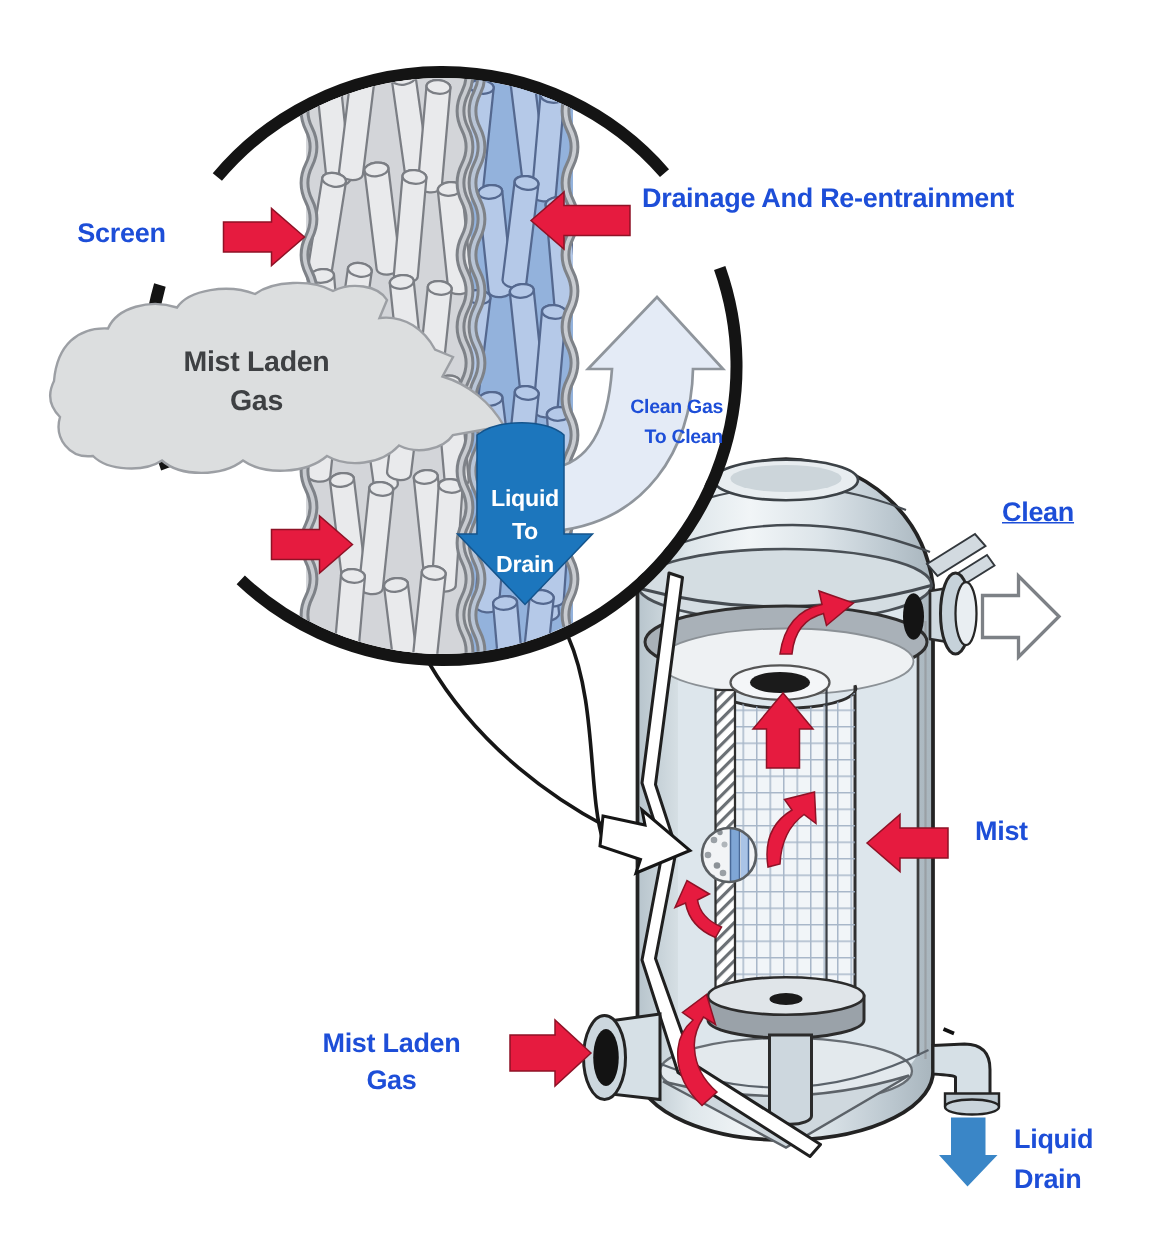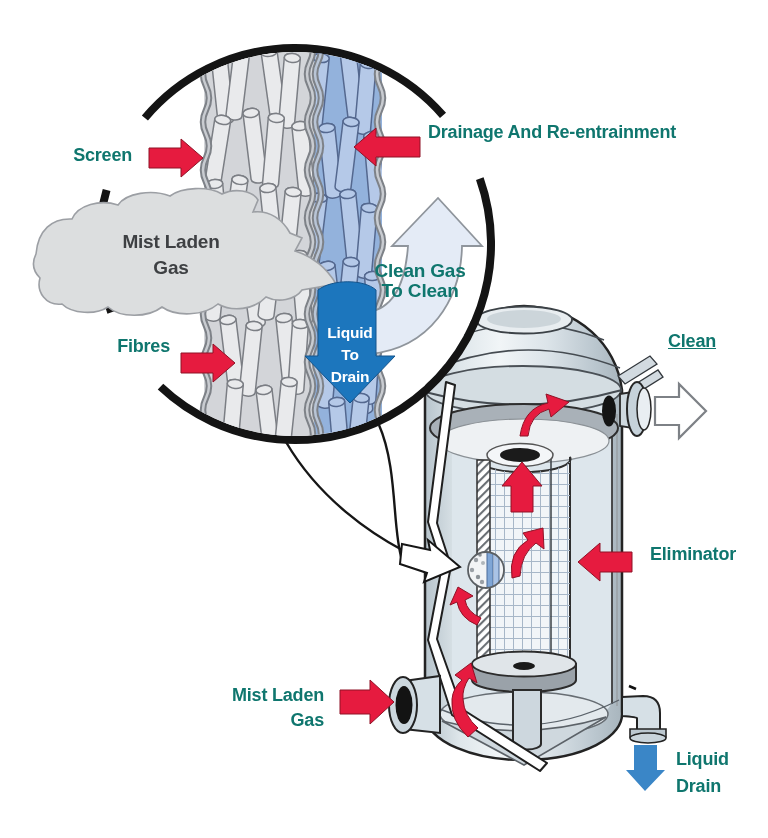--- a/index.html
+++ b/index.html
@@ -1,25 +1,25 @@
 <!DOCTYPE html>
 <html><head>
 <meta charset="utf-8">
 <style>
   html,body{margin:0;padding:0;background:#fff;}
   .stage{position:relative;width:768px;height:838px;background:#ffffff;overflow:hidden;
          font-family:"Liberation Sans",sans-serif;}
   .stage svg{position:absolute;left:0;top:0;}
-  .lbl{position:absolute;font-weight:700;color:#0f766e;font-size:18px;line-height:25px;
+  .lbl{position:absolute;font-weight:700;color:#1d4ed8;font-size:18px;line-height:25px;
        letter-spacing:-0.2px;white-space:nowrap;}
   .lbl.center{text-align:center;}
-  .lbl.right{text-align:right;}
+  .lbl.right{text-align:center;}
   .lbl.white{color:#ffffff;}
   .lbl.gray{color:#3e4043;}
-  .lbl.small{font-size:19px;line-height:20px;}
+  .lbl.small{font-size:13px;line-height:20px;text-align:right;}
   .lbl.big{font-size:19px;line-height:26px;}
   .lbl.drain{font-size:15.5px;line-height:22px;}
   .lh27{line-height:27px;}
 </style>
 </head>
 <body>
 
 <div class="stage">
 
 <svg width="768" height="838" viewBox="0 0 768 838">
@@ -274,35 +274,34 @@
   <div>Mist Laden</div>
   <div>Gas</div>
 </div>
 
 <div class="lbl center small" style="left:358px;top:261px;width:124px;">
   <div>Clean Gas</div>
   <div>To Clean</div>
 </div>
 
 <div class="lbl right" style="left:58px;top:334px;width:112px;">
-  <div>Fibres</div>
 </div>
 
 <div class="lbl center white drain" style="left:306px;top:322px;width:88px;">
   <div>Liquid</div>
   <div>To</div>
   <div>Drain</div>
 </div>
 
 <div class="lbl lh27" style="left:668px;top:328px;width:110px;text-decoration:underline;">
   <div>Clean</div>
 </div>
 
 <div class="lbl lh27" style="left:650px;top:541px;width:118px;">
-  <div>Eliminator</div>
+  <div>Mist</div>
 </div>
 
 <div class="lbl right" style="left:198px;top:683px;width:126px;">
   <div>Mist Laden</div>
   <div>Gas</div>
 </div>
 
 <div class="lbl lh27" style="left:676px;top:746px;width:92px;">
   <div>Liquid</div>
   <div>Drain</div>

